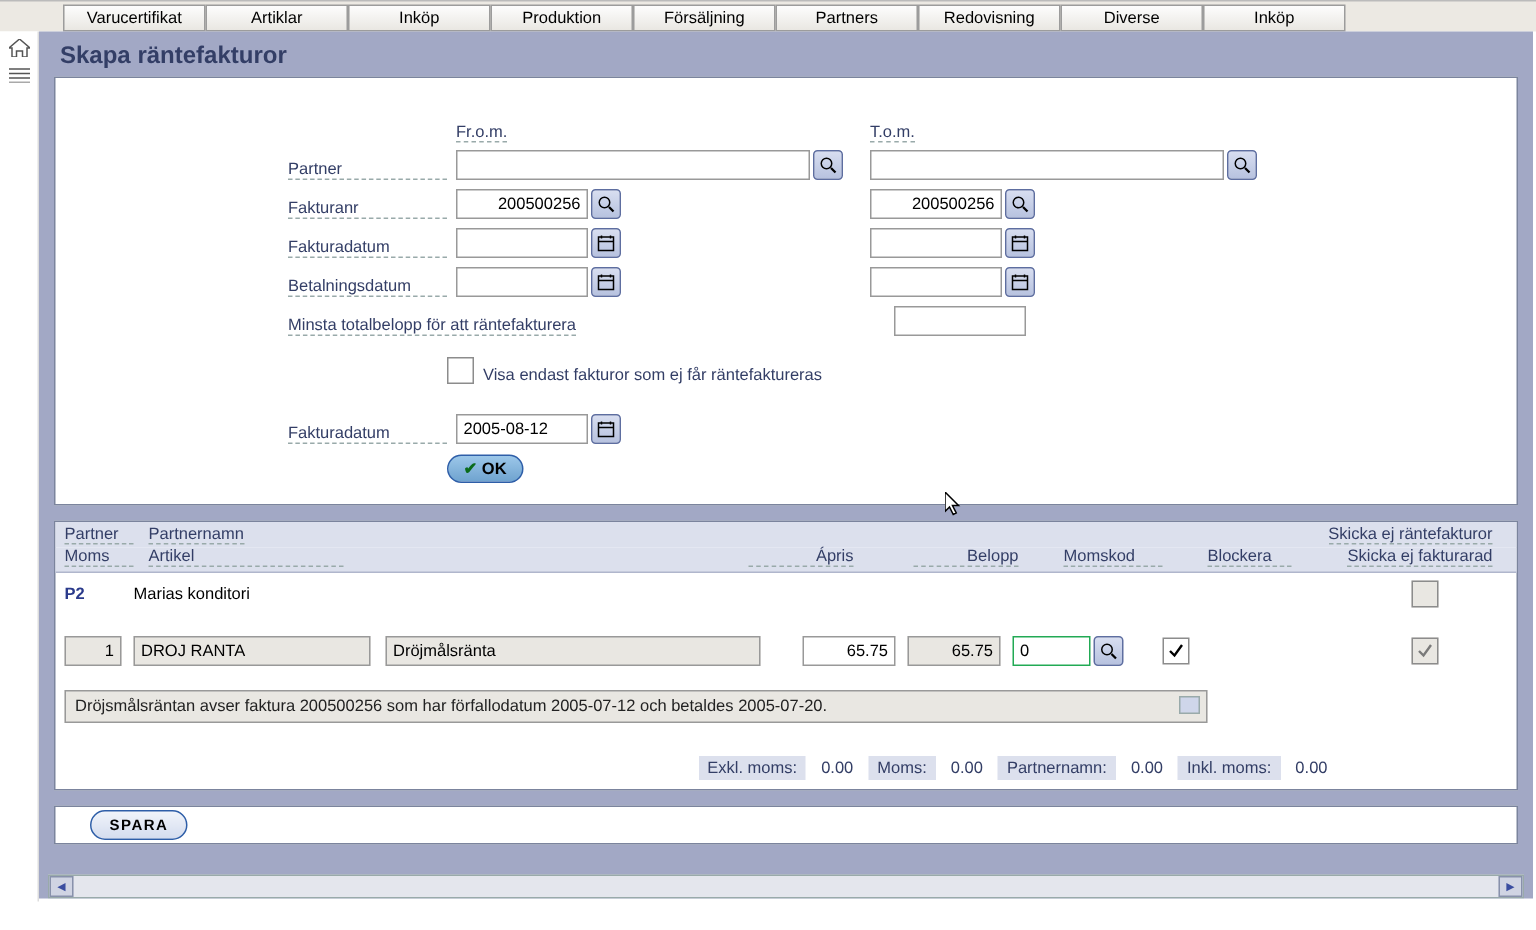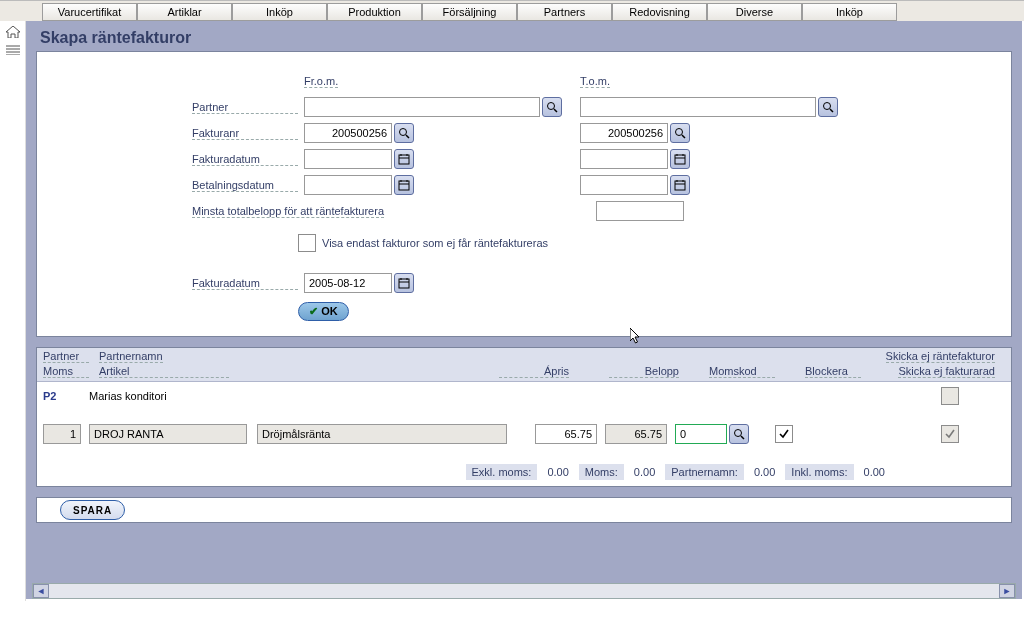--- a/index.html
+++ b/index.html
@@ -6,42 +6,42 @@
   body { margin: 0; background: #fff; }
   .app { width: 1024px; height: 620px; background: #fff; position: relative; }
   .topbar { height: 21px; background: #ece9e3; display:flex; align-items:flex-end; padding-left:42px; border-top:1px solid #bbb; }
   .tab { height:18px; width:95px; background: linear-gradient(#fdfdfd,#e9e7e2); border:1px solid #9c9c9c; text-align:center; line-height:16px; cursor:pointer; }
   .leftrail { position:absolute; left:0; top:21px; width:26px; height:580px; background:#fff; border-right:1px solid #ddd; display:flex; flex-direction:column; align-items:center; padding-top:4px; gap:4px;}
   .leftrail .ic { width:16px; height:14px; display:flex; align-items:center; justify-content:center; cursor:pointer;}
   .main { position:absolute; left:26px; top:21px; right:2px; height:578px; background:#a2a8c5; overflow:hidden; }
   .title { color:#333e66; font-size:16px; font-weight:bold; padding:8px 14px 4px; }
   .panel { background:#fff; border:1px solid #7b849d; margin:0 10px 10px 10px; position:relative; }
   .form { padding:16px 150px 18px 155px; }
-  .row { display:flex; align-items:center; height:26px; }
+  .row { display:flex; align-items:flex-end; height:26px; }
   .lbl { width:106px; color:#333e66; border-bottom:1px dashed #9aa; margin-right:6px; cursor:help;}
   .hdr { color:#333e66; border-bottom:1px dashed #9aa; margin-bottom:2px; }
   .inp { height:20px; border:1px solid #999; background:#fff; padding:0 4px; }
   .inp.num { text-align:right; }
   .lookup { width:20px; height:20px; border:1px solid #5e6ea0; background:linear-gradient(#d8def0,#b7c2df); border-radius:3px; display:flex; align-items:center; justify-content:center; margin-left:2px; cursor:pointer;}
   .calbtn { width:20px; height:20px; border:1px solid #5e6ea0; background:linear-gradient(#d8def0,#b7c2df); border-radius:3px; display:flex; align-items:center; justify-content:center; margin-left:2px; cursor:pointer;}
   .chk { width:18px; height:18px; border:1px solid #8c8c8c; display:inline-flex; align-items:center; justify-content:center; margin-right:6px; background:#fff;}
   .okbtn { display:inline-flex; align-items:center; height:19px; background:linear-gradient(#9cc7e9,#6fa3cf); border:1px solid #2e5ea8; border-radius:10px; padding:0 10px; color:#000; font-weight:bold; font-size:10px; cursor:pointer; margin-top:4px;}
   .okbtn .tick { color:#0a6b1a; margin-right:3px; font-weight:bold;}
   .table { }
   .thead1 { background:#dce0ed; display:flex; color:#333e66; padding:2px 6px; }
   .thead2 { background:#dce0ed; display:flex; color:#333e66; padding:0px 6px 3px; border-bottom:1px solid #b0b6cc;}
   .th { border-bottom:1px dashed #9aa; margin-right:10px; cursor:help;}
   .trow { display:flex; align-items:center; padding:14px 6px; min-height:26px;}
   .cell-border { border:1px solid #999; background:#e9e7e2; height:20px; display:flex; align-items:center; padding:0 4px;}
   .cell-border.wh{ background:#fff;}
   .amount { text-align:right; justify-content:flex-end;}
   .check { width:18px; height:18px; border:1px solid #8c8c8c; background:#fff; display:flex; align-items:center; justify-content:center;}
   .greybox { background:#e9e7e2; border:1px solid #999; margin:2px 6px 0; padding:4px 6px; color:#222; position:relative; display:flex; align-items:center;}
   .linkend { position:absolute; right:4px; top:3px; width:14px; height:12px; background:#cfd6ea; border:1px solid #9aa;}
-  .totals { display:flex; justify-content:flex-end; gap:0; padding:6px 6px 6px; color:#333e66; }
+  .totals { display:flex; justify-content:flex-end; gap:0; padding:22px 6px 6px; color:#333e66; }
   .totlab { background:#dce0ed; padding:2px 6px;}
   .totval { padding:2px 10px; color:#333e66; }
   .savebtn { display:inline-flex; align-items:center; height:20px; border:1px solid #2e5ea8; border-radius:10px; padding:0 12px; font-weight:bold; letter-spacing:1px; background:linear-gradient(#f0f4fb,#d4dcee); margin:0 0 0 23px; cursor:pointer; font-size:10px;}
   .hscroll { position:absolute; left:6px; right:6px; bottom:0; height:16px; background:#e4e6ed; border:1px solid #9aa; }
   .hscroll .larrow, .hscroll .rarrow { position:absolute; top:0; width:16px; height:14px; background:#d0d4e3; border:1px solid #8891ab; display:flex; align-items:center; justify-content:center; color:#3a4da0; font-size:9px; cursor:pointer;}
   .hscroll .larrow{ left:0;} .hscroll .rarrow{ right:0;}
   .hscroll .track{ position:absolute; left:17px; right:17px; top:2px; height:12px; }
   .cursor { position:absolute; left:604px; top:307px; width:12px; height:18px; pointer-events:none;}
   
   svg { display:block; }
@@ -267,20 +267,24 @@
           <div style="flex:1"></div>
           <div style="width:110px; display:flex; justify-content:center;">
             <div class="check" style="background:#e9e7e2">
                 <svg width="12" height="12" viewBox="0 0 12 12">
                   <path d="M2 6 L5 9 L10 2" fill="none" stroke="#7a7a7a" stroke-width="1.6"></path>
                 </svg>
               </div>
           </div>
         </div>
 
+        <div class="greybox" style="width:762px;">
+          <span>Dröjsmålsräntan avser faktura 200500256 som har förfallodatum 2005-07-12  och betaldes 2005-07-20.</span>
+          <div class="linkend"></div>
+        </div>
 
         <div class="totals">
           <div class="totlab">Exkl. moms:</div>
           <div class="totval">0.00</div>
           <div class="totlab">Moms:</div>
           <div class="totval">0.00</div>
           <div class="totlab">Partnernamn:</div>
           <div class="totval">0.00</div>
           <div class="totlab">Inkl. moms:</div>
           <div class="totval">0.00</div>

